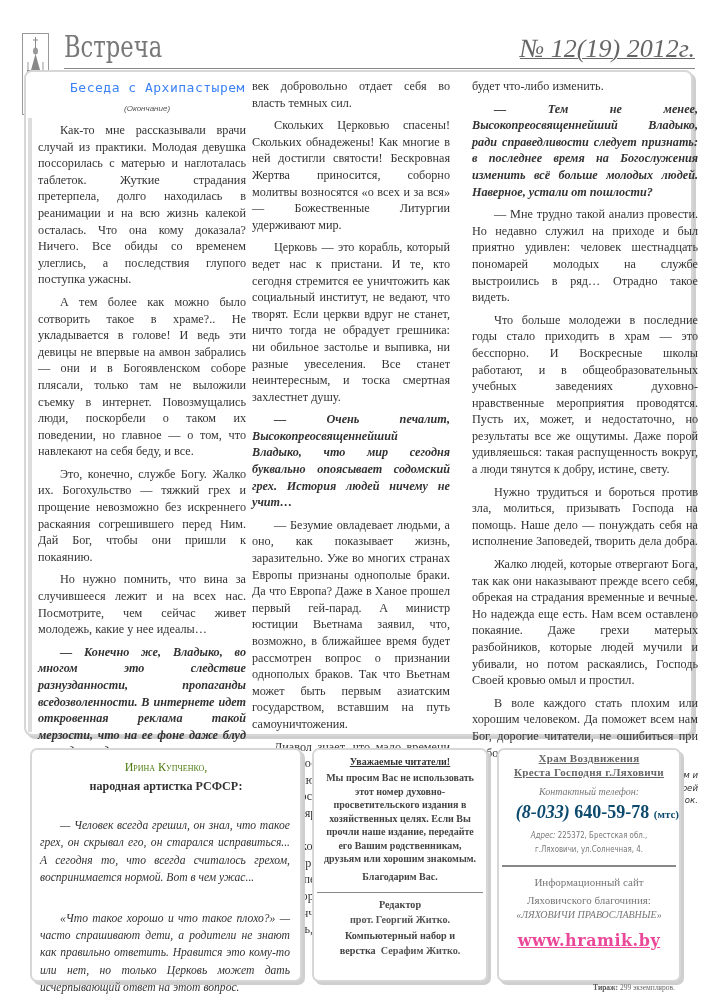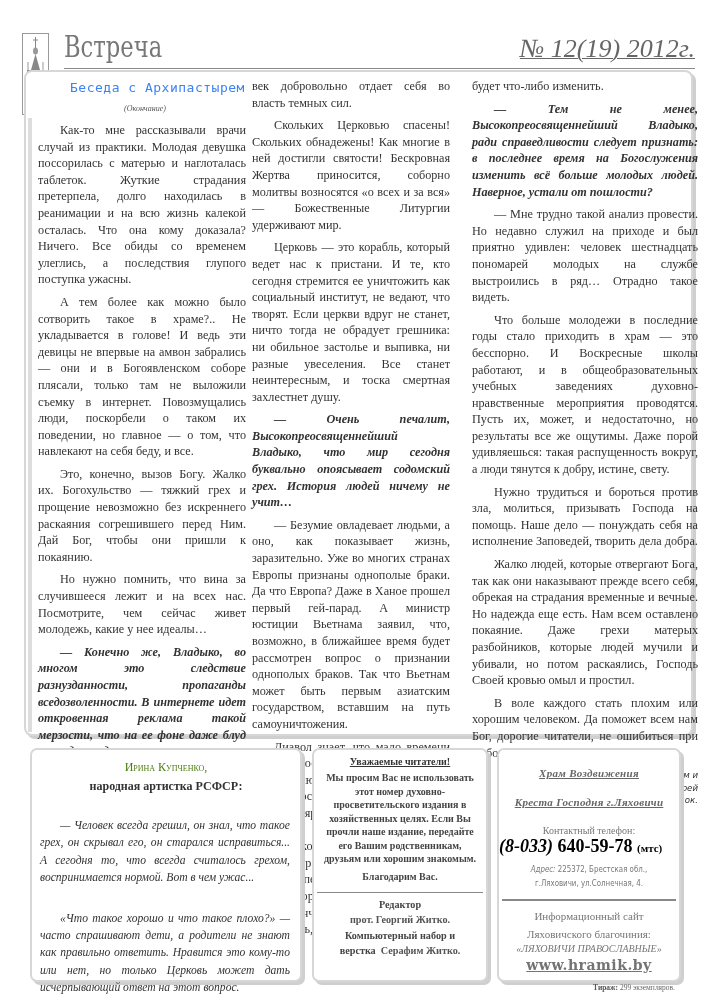--- a/index.html
+++ b/index.html
@@ -12,21 +12,21 @@
   #masthead-title { left:64px; top:30px; font-family:"DejaVu Serif",serif; font-size:29px; color:#777; letter-spacing:0px; transform:scaleX(0.78); transform-origin:left top; }
   #issue-number { right:12px; top:34px; font-family:"Liberation Serif",serif; font-style:italic; font-size:26px; color:#666; text-decoration:underline; text-decoration-thickness:1px; }
   #masthead-rule { left:64px; top:68px; width:631px; height:1px; background:#888; }
 
   
   #article-frame { left:24px; top:70px; width:665px; height:662px; border:2px solid #d7d7d7; border-radius:8px;
                    box-shadow: 3px 3px 0 #cfcfcf; background:#fff; }
   #left-rule { left:28px; top:118px; width:4px; height:614px; background:#ddd; }
 
   #section-title { left:70px; top:80px; font-family:"DejaVu Sans Mono",monospace; font-size:13px; color:#3b82f6; letter-spacing:0.5px; }
-  #section-sub { left:124px; top:104px; font-family:Liberation Serif, serif; font-style:italic; font-size:8px; color:#555; }
+  #section-sub { left:124px; top:104px; font-family:Liberation Sans, sans-serif; font-style:italic; font-size:8px; color:#555; }
 
   .col { position:absolute; font-size:12.2px; line-height:16.6px; text-align:justify; hyphens:auto; color:#333; }
   .col p { margin:0 0 6px 0; text-indent:22px; }
   .col p.noind { text-indent:0; }
   .col p.q { font-style:italic; font-weight:bold; color:#333; }
   #col1 { left:38px; top:122px; width:208px; }
   #col2 { left:252px; top:78px; width:198px; }
   #col3 { left:472px; top:78px; width:226px; }
   #signature { font-family:"DejaVu Sans",sans-serif; font-style:italic; font-size:8.6px; line-height:12.5px; text-align:right; color:#333; margin-top:8px; }
 
@@ -40,30 +40,30 @@
   #quote-role { text-align:center; font-size:12px; font-weight:bold; margin-top:4px; color:#333; }
   .quote-text { font-style:italic; font-size:11.6px; line-height:17.4px; text-align:justify; margin:23px 10px 0 8px; text-indent:20px; color:#333; }
 
   #notice-head { text-align:center; font-size:10px; font-weight:bold; text-decoration:underline; margin-top:6px; color:#333; }
   #notice-text { text-align:center; font-size:10px; font-weight:bold; line-height:13.5px; margin:4px 6px 0 6px; color:#444; }
   #notice-thanks { text-align:center; font-size:10px; font-weight:bold; margin-top:5px; color:#444; }
   #notice-rule { height:1px; background:#888; margin:10px 3px 4px 3px; }
   .credit { text-align:center; font-size:10.2px; line-height:15.5px; color:#555;font-weight:bold; }
   .credit b { color:#444; }
 
-  .church-head { text-align:center; font-size:11px; font-weight:bold; color:#666; text-decoration:underline; margin-top:17px; letter-spacing:0.3px;font-style:italic; }
-  #church-phone-label { text-align:center; font-size:10px; color:#777; margin-top:17px; }
-  #church-phone { text-align:left; font-size:18px; font-weight:bold; color:#000000; }
+  .church-head { text-align:center; font-size:11px; font-weight:bold; color:#666; text-decoration:underline; margin-top:2px; letter-spacing:0.3px; }
+  #church-phone-label { text-align:center; font-style:italic; font-size:10px; color:#777; margin-top:8px; }
+  #church-phone { text-align:right; font-size:18px; font-weight:bold; color:#0c4a6e; margin-top:5px; }
   #church-phone .p1 { font-style:italic; }
   #church-phone .op { font-size:11px; }
   .addr { text-align:center; font-family:"DejaVu Sans",sans-serif; font-size:8px; color:#777; line-height:14px; transform:scaleX(0.88); }
   #church-rule { height:2px; background:#888; margin:8px 3px 6px 3px; }
   .site-line { text-align:center; font-size:11px; color:#777; line-height:18px; }
   #site-name { text-align:center; font-style:italic; font-size:10px; color:#777; }
-  #site-url { text-align:center; font-family:"DejaVu Serif",serif; font-weight:bold; font-size:14px; color:#737373; text-decoration:underline; margin-top:3px; letter-spacing:0.5px; }
+  #site-url { text-align:center; font-family:"DejaVu Serif",serif; font-weight:bold; font-size:16px; color:#ec4899; text-decoration:underline; margin-top:11px; letter-spacing:0.5px; }
 
   #circulation { right:32px; top:983px; font-size:7.5px; color:#666; }
   #circulation b { color:#555; }
 </style>
 </head>
 <body>
 
 <div id="logo-box" class="abs">
   <svg width="25" height="80" viewBox="0 0 25 80">
     <line x1="12.5" y1="3" x2="12.5" y2="14" stroke="#888" stroke-width="1"></line>
@@ -85,21 +85,21 @@
 <div id="masthead-rule" class="abs"></div>
 
 <div id="article-frame" class="abs"></div>
 <div id="left-rule" class="abs"></div>
 <div id="section-title" class="abs">Беседа с Архипастырем</div>
 <div id="section-sub" class="abs">(Окончание)</div>
 
 <div id="col1" class="col">
     <p>Как-то мне рассказывали врачи случай из практики. Молодая девушка поссорилась с матерью и наглоталась таблеток. Жуткие страдания претерпела, долго находилась в реанимации и на всю жизнь калекой осталась. Что она кому доказала? Ничего. Все обиды со временем улеглись, а последствия глупого поступка ужасны.</p>
     <p>А тем более как можно было сотворить такое в храме?.. Не укладывается в голове! И ведь эти девицы не впервые на амвон забрались — они и в Богоявленском соборе плясали, только там не выложили съемку в интернет. Повозмущались люди, поскорбели о таком их поведении, но главное — о том, что навлекают на себя беду, и все.</p>
-    <p>Это, конечно, вызов Богу. Жалко их. Богохульство — тяжкий грех и прощение невозможно без искреннего раскаяния согрешившего перед Ним. Дай Бог, чтобы они пришли к покаянию.</p>
+    <p>Это, конечно, службе Богу. Жалко их. Богохульство — тяжкий грех и прощение невозможно без искреннего раскаяния согрешившего перед Ним. Дай Бог, чтобы они пришли к покаянию.</p>
     <p>Но нужно помнить, что вина за случившееся лежит и на всех нас. Посмотрите, чем сейчас живет молодежь, какие у нее идеалы…</p>
     <p class="q">— Конечно же, Владыко, во многом это следствие разнузданности, пропаганды вседозволенности. В интернете идет откровенная реклама такой мерзости, что на ее фоне даже блуд выглядит достаточно приличным явлением.</p>
     <p>— И, как результат, люди просто теряют рассудок, начинают позволять себе все вплоть до смертных грехов. Но если кто-то совершает смертные грехи, он подпадает под власть диавола, который становится хозяином, а человек — его орудием, и тот с ним делает, что хочет. Таким образом чело-</p>
   </div>
 <div id="col2" class="col">
     <p class="noind">век добровольно отдает себя во власть темных сил.</p>
     <p>Скольких Церковью спасены! Скольких обнадежены! Как многие в ней достигли святости! Бескровная Жертва приносится, соборно молитвы возносятся «о всех и за вся» — Божественные Литургии удерживают мир.</p>
     <p>Церковь — это корабль, который ведет нас к пристани. И те, кто сегодня стремится ее уничтожить как социальный институт, не ведают, что творят. Если церкви вдруг не станет, ничто тогда не обрадует грешника: ни обильное застолье и выпивка, ни разные увеселения. Все станет неинтересным, и тоска смертная захлестнет душу.</p>
     <p class="q">— Очень печалит, Высокопреосвященнейший Владыко, что мир сегодня буквально опоясывает содомский грех. История людей ничему не учит…</p>
     <p>— Безумие овладевает людьми, а оно, как показывает жизнь, заразительно. Уже во многих странах Европы признаны однополые браки. Да что Европа? Даже в Ханое прошел первый гей-парад. А министр юстиции Вьетнама заявил, что, возможно, в ближайшее время будет рассмотрен вопрос о признании однополых браков. Так что Вьетнам может быть первым азиатским государством, вставшим на путь самоуничтожения.</p>

